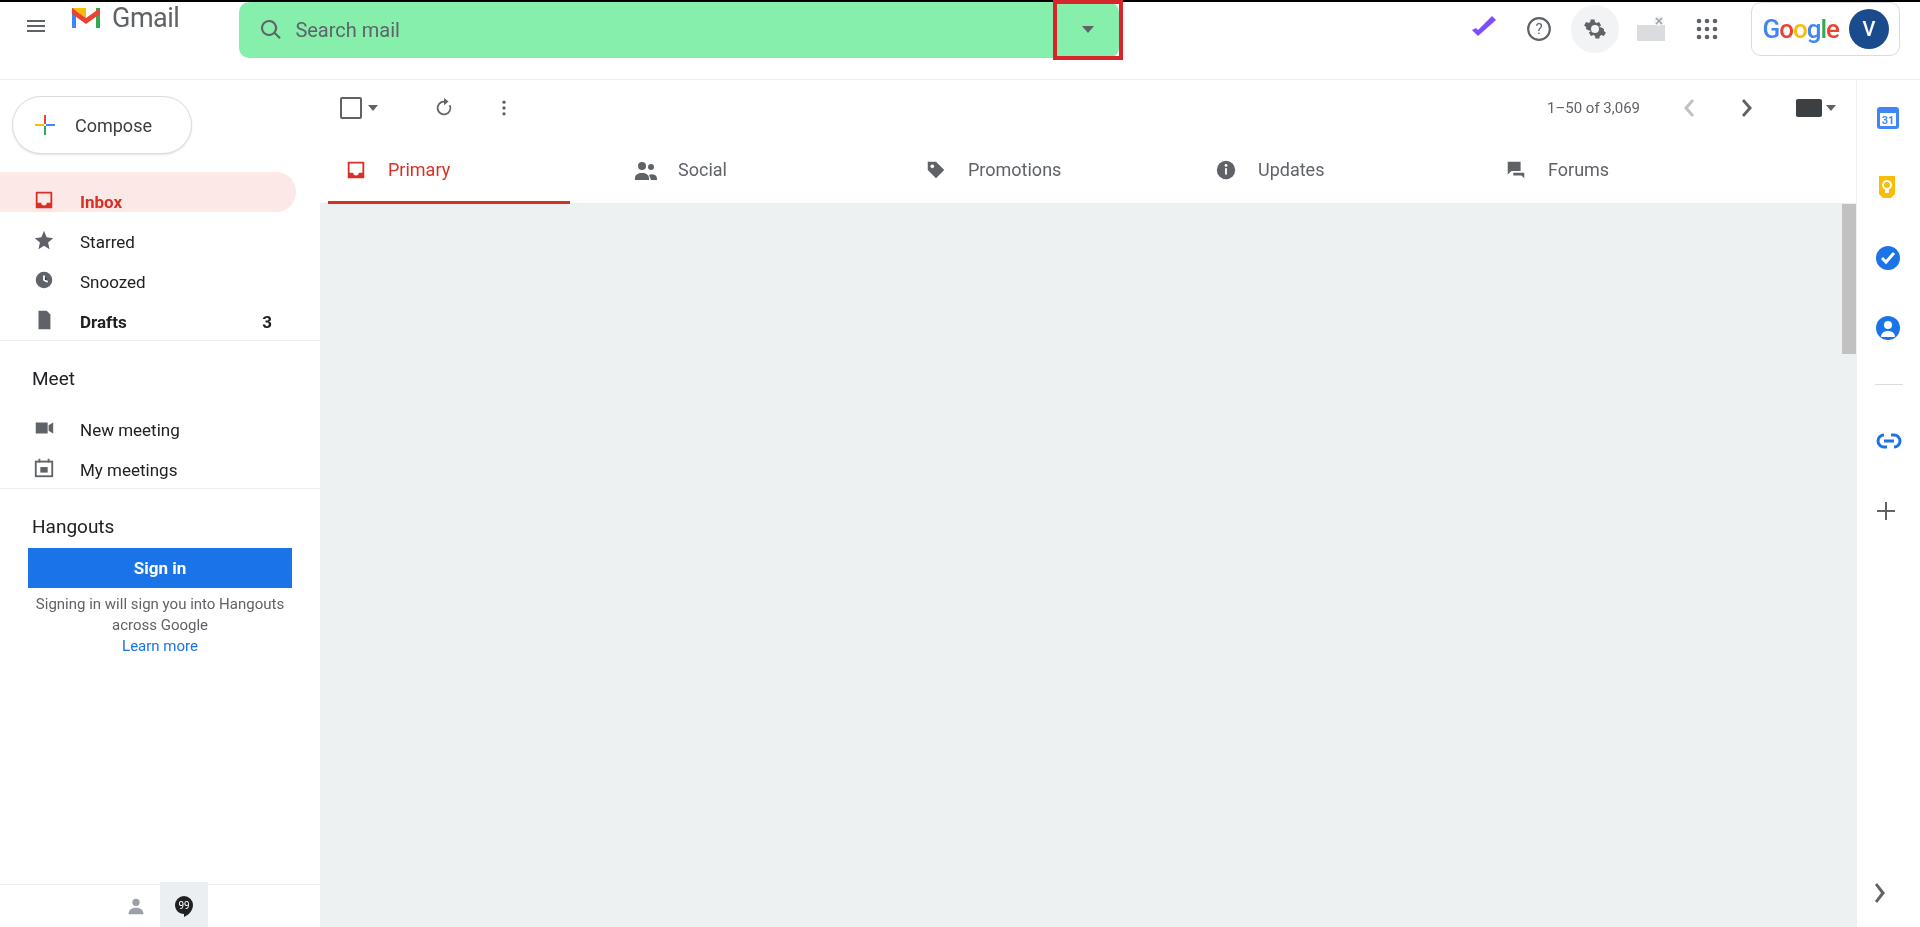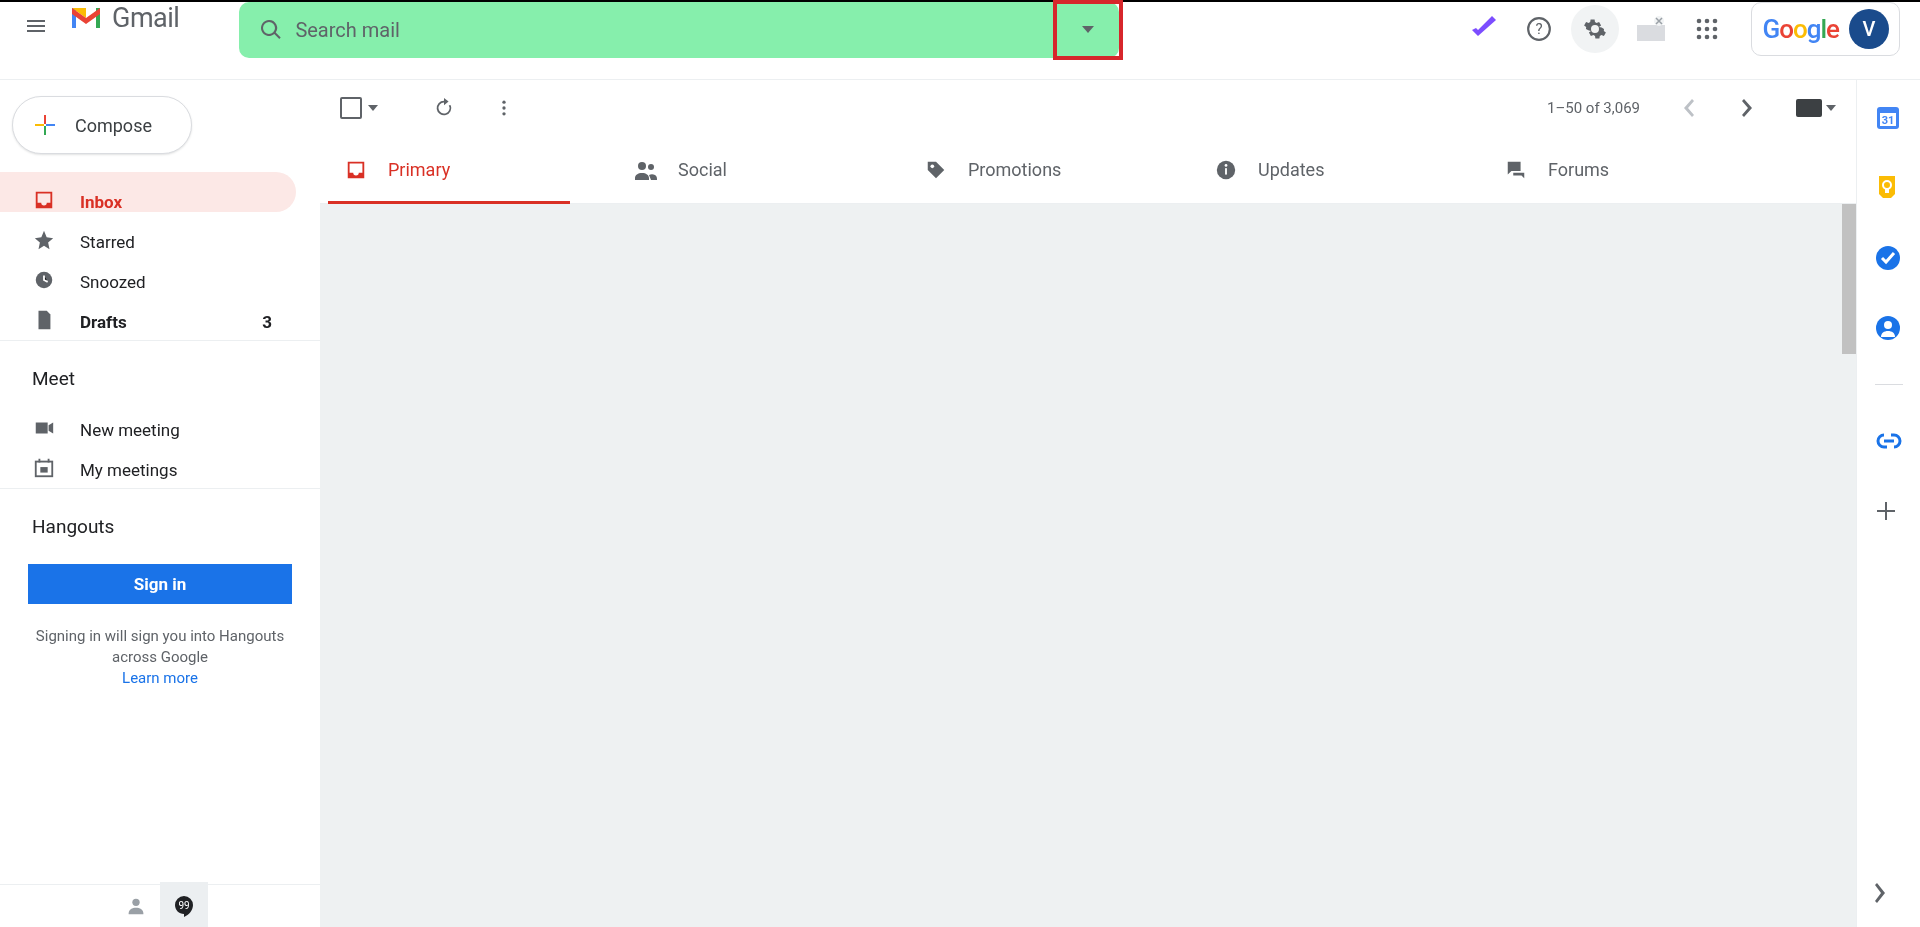--- a/index.html
+++ b/index.html
@@ -22,21 +22,21 @@
   .main { display:flex; height:calc(100% - 80px); }
   .sidebar { width:320px; padding-top:10px; display:flex; flex-direction:column; }
   .compose { margin:6px 0 18px 12px; width:180px; height:58px; border:1px solid #dadce0; border-radius:32px; background:#fff; display:flex; align-items:center; gap:16px; padding-left:18px; font-size:18px; color:#3c4043; box-shadow:0 1px 2px rgba(60,64,67,.15); cursor:pointer; }
   .nav-item { height:40px; display:flex; align-items:flex-end; padding-left:32px; gap:24px; font-size:17px; color:#202124; cursor:pointer; border-radius:0 20px 20px 0; margin-right:24px; position:relative; }
   .nav-item.active { background:#fce8e6; color:#d93025; font-weight:700; }
   .nav-item.bold { font-weight:700; }
   .nav-icon { width:24px; height:24px; display:flex; align-items:center; justify-content:center; flex-shrink:0; }
   .nav-count { position:absolute; right:24px; color:#202124; font-weight:700; }
   .section-title { padding:18px 0 10px 32px; font-size:19px; color:#202124; }
   .divider { height:1px; background:#eceff1; margin:8px 0; }
-  .signin-btn { margin:16px 28px; height:40px; background:#1a73e8; color:#fff; border:none; font-size:17px; font-weight:700; cursor:pointer; }
+  .signin-btn { margin:0 28px; height:40px; background:#1a73e8; color:#fff; border:none; font-size:17px; font-weight:700; cursor:pointer; }
   .hangouts-text { font-size:15px; color:#5f6368; text-align:center; padding:6px 30px; line-height:1.4; }
   .hangouts-link { color:#1a73e8; cursor:pointer;margin-top:40px; }
   .sidebar-footer { margin-top:auto; height:43px; border-top:1px solid #eceff1; display:flex; align-items:center; justify-content:center; gap:0; }
   .footer-cell { width:48px; height:48px; display:flex; align-items:center; justify-content:center; }
   .footer-cell.sel { background:#eceff1; }
   .content { flex:1; display:flex; flex-direction:column; border-left:0;justify-content:space-between; }
   .toolbar { height:56px; display:flex; align-items:center; padding:0 20px; gap:12px; }
   .select-box { width:22px; height:22px; border:2px solid #5f6368; border-radius:2px; }
   .toolbar-spacer { flex:1; }
   .page-count { font-size:15px; color:#5f6368; margin-right:12px; }

